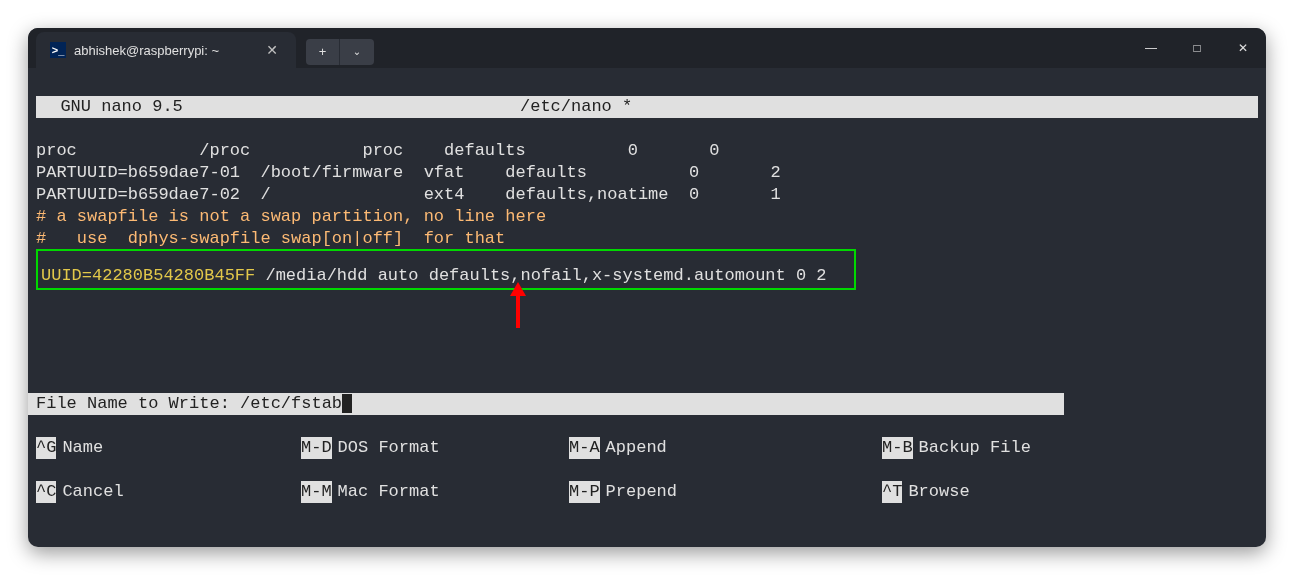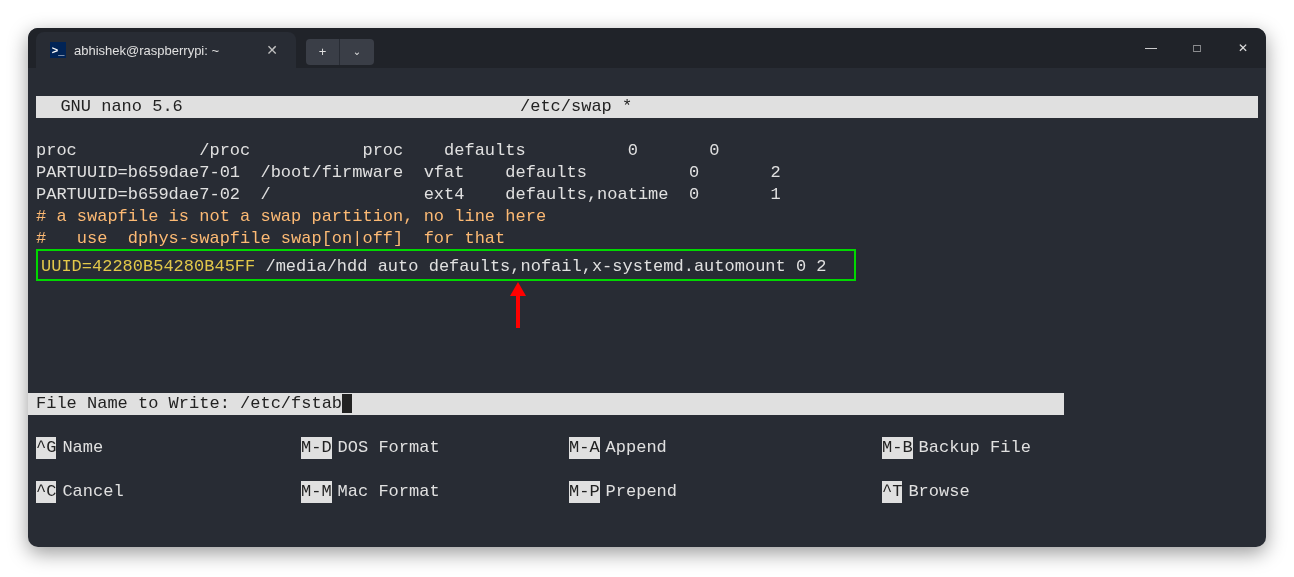--- a/index.html
+++ b/index.html
@@ -113,21 +113,21 @@
     display: flex;
     padding: 0 4px;
   }
   .nano-header .left { width: 480px; }
   .nano-header .center { flex: 1; }
   .comment { color: #fdba74; }
   .uuid { color: #e2c84a; }
   .highlight-row {
     border: 2px solid #00d800;
     display: inline-block;
-    padding: 5px 27px 1px 3px;
+    padding: 14px 27px 1px 3px;
     margin-top: -1px;
   }
   .annotation {
     position: absolute;
     top: 308px;
     left: 300px;
     color: #00d800;
     font-family: "Segoe UI", Arial, sans-serif;
     font-weight: bold;
     font-size: 20px;
@@ -191,21 +191,21 @@
       <div class="tc-btn drop">⌄</div>
     </div>
     <div class="win-controls">
       <div class="wc">—</div>
       <div class="wc">□</div>
       <div class="wc">✕</div>
     </div>
   </div>
 
   <div class="term">
-<div class="nano-header"><span class="left">  GNU nano 5.6</span><span class="center">/etc/swap *</span></div>
+<div class="nano-header"><span class="left">  GNU nano 9.5</span><span class="center">/etc/nano *</span></div>
 <span>proc            /proc           proc    defaults          0       0</span>
 <span>PARTUUID=b659dae7-01  /boot/firmware  vfat    defaults          0       2</span>
 <span>PARTUUID=b659dae7-02  /               ext4    defaults,noatime  0       1</span>
 <span class="comment"># a swapfile is not a swap partition, no line here</span>
 <span class="comment">#   use  dphys-swapfile swap[on|off]  for that</span>
 <span class="highlight-row"><span class="uuid">UUID=42280B54280B45FF</span><span> /media/hdd auto defaults,nofail,x-systemd.automount 0 2</span></span>
   </div>
 
   <svg class="arrow" width="20" height="50">
     <line x1="10" y1="46" x2="10" y2="8" stroke="#ff0000" stroke-width="4"></line>

